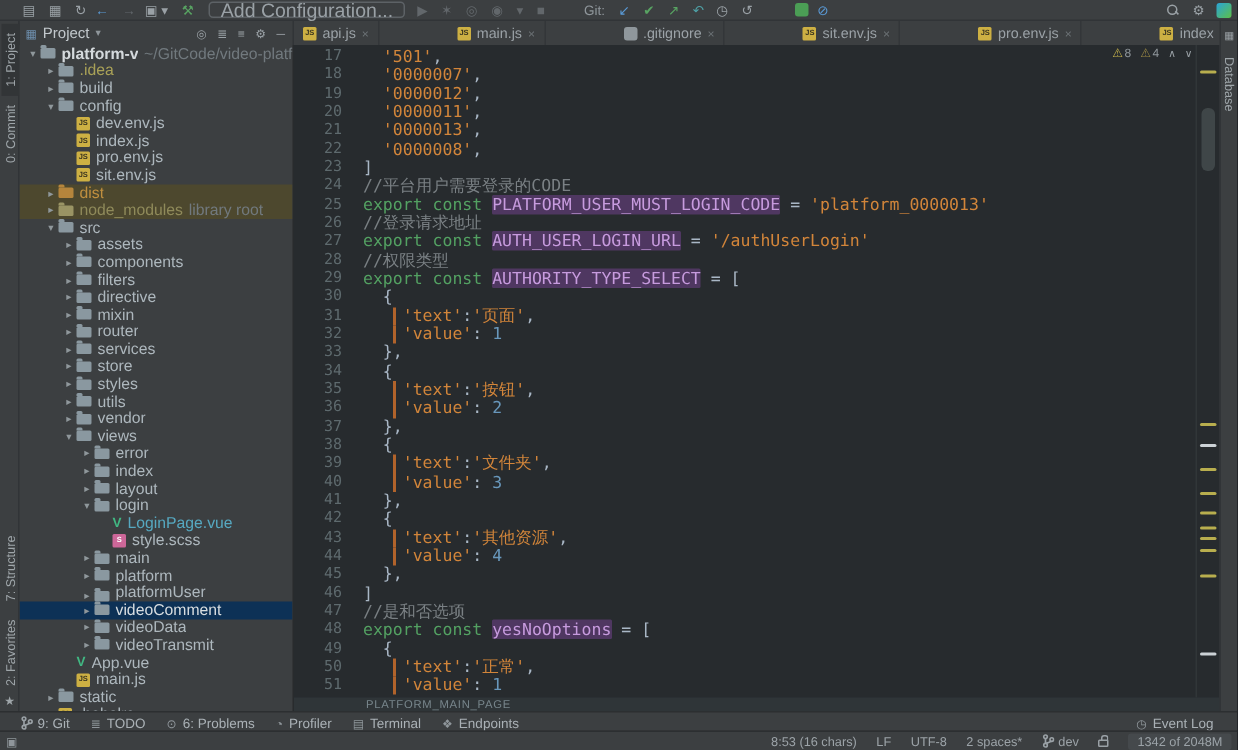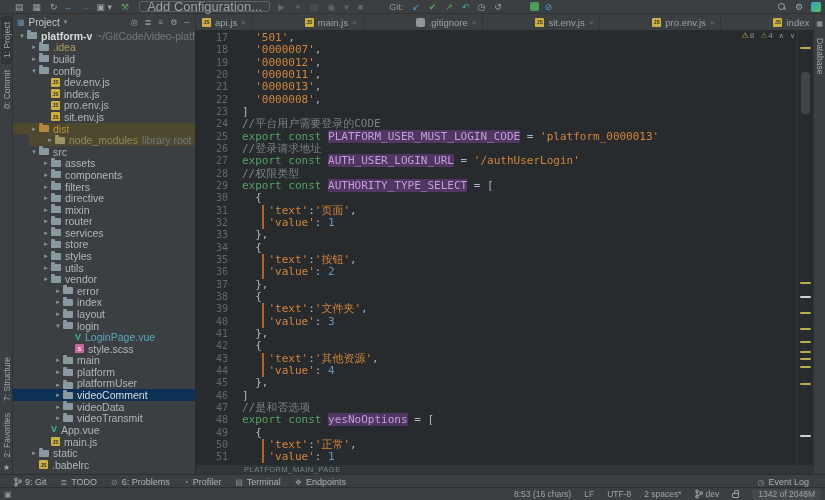--- a/index.html
+++ b/index.html
@@ -283,21 +283,21 @@
       <div class="trow" style="padding-left: 28px;">
         <span class="chev"></span>
         <span class="fi-js">JS</span>
         <span class="tl">sit.env.js</span>
       </div>
       <div class="trow olive" style="padding-left: 16px;">
         <span class="chev">▸</span>
         <span class="fold ex"></span>
         <span class="tl t-orange">dist</span>
       </div>
-      <div class="trow olive" style="padding-left: 16px; margin-left: 16px;">
+      <div class="trow olive" style="padding-left: 16px;">
         <span class="chev">▸</span>
         <span class="fold lib"></span>
         <span class="tl t-olivedim">node_modules</span>
         <span class="tsuf">library root</span>
       </div>
       <div class="trow" style="padding-left: 16px;">
         <span class="chev">▾</span>
         <span class="fold"></span>
         <span class="tl">src</span>
       </div>
@@ -348,20 +348,25 @@
       </div>
       <div class="trow" style="padding-left: 28px;">
         <span class="chev">▸</span>
         <span class="fold"></span>
         <span class="tl">utils</span>
       </div>
       <div class="trow" style="padding-left: 28px;">
         <span class="chev">▸</span>
         <span class="fold"></span>
         <span class="tl">vendor</span>
+      </div>
+      <div class="trow" style="padding-left: 28px;">
+        <span class="chev">▾</span>
+        <span class="fold"></span>
+        <span class="tl">views</span>
       </div>
       <div class="trow" style="padding-left: 40px;">
         <span class="chev">▸</span>
         <span class="fold"></span>
         <span class="tl">error</span>
       </div>
       <div class="trow" style="padding-left: 40px;">
         <span class="chev">▸</span>
         <span class="fold"></span>
         <span class="tl">index</span>

